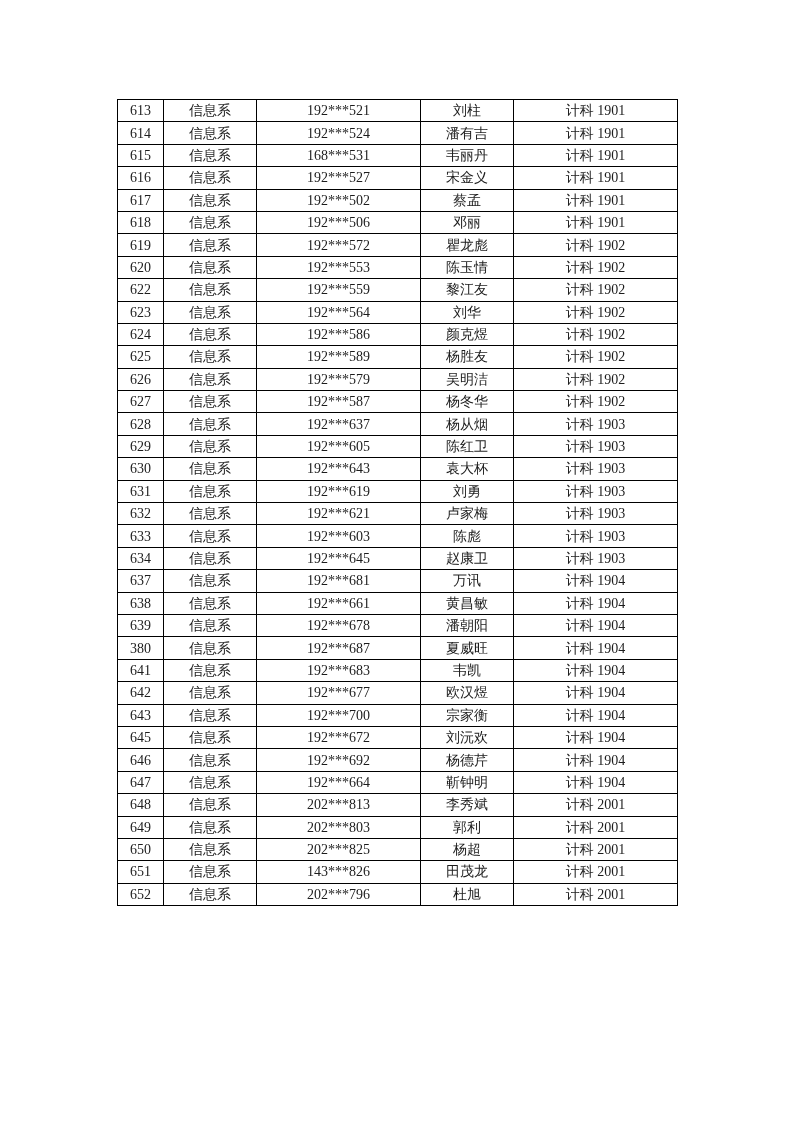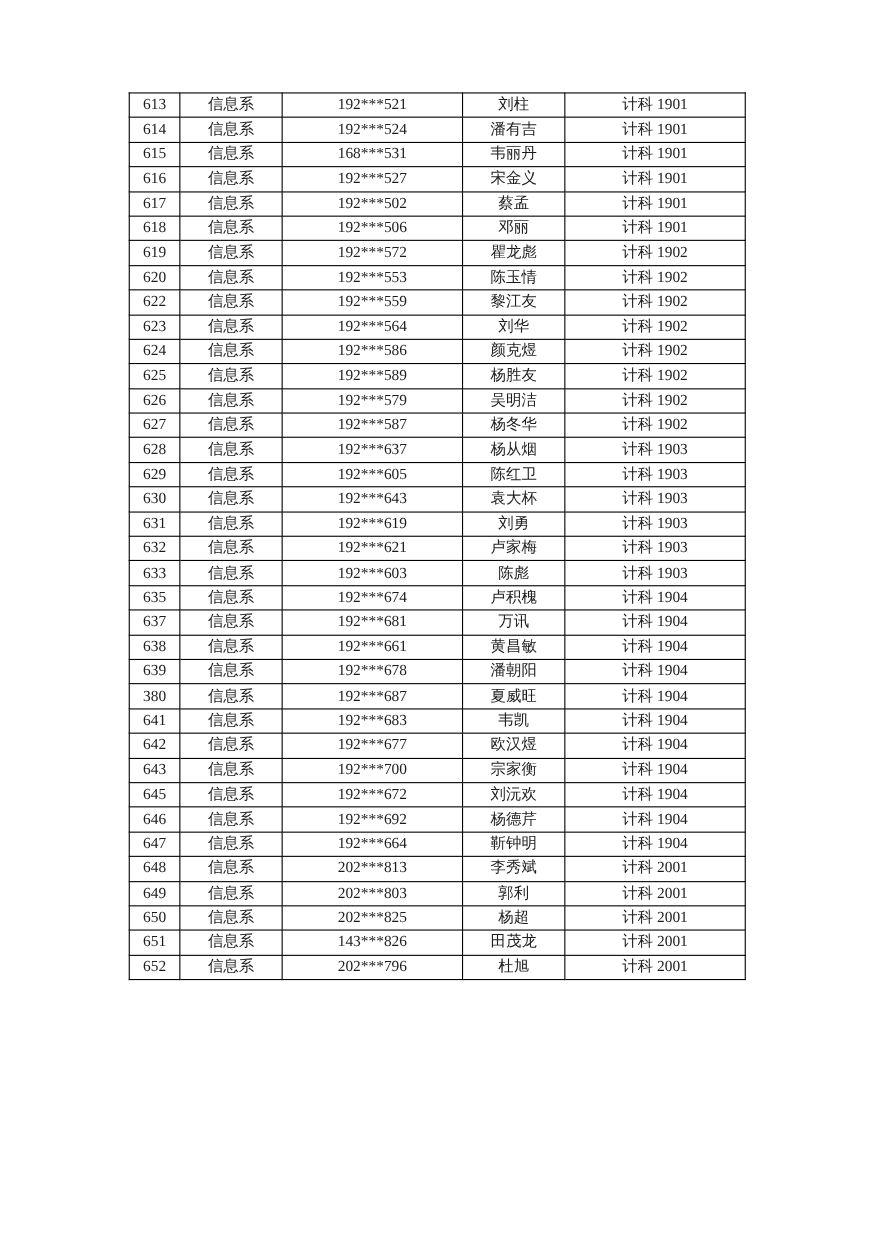--- a/index.html
+++ b/index.html
@@ -12,21 +12,21 @@
     width: 793px;
     height: 1122px;
     background: #ffffff;
     overflow: hidden;
     font-family: "Liberation Serif", "DejaVu Serif", serif;
     color: #000000;
   }
   table.student-table {
     position: absolute;
     left: 117px;
-    top: 84px;
+    top: 99px;
     width: 560px;
     border-collapse: collapse;
     table-layout: fixed;
   }
   table.student-table td {
     border: 1px solid #000000;
     height: 21.4px;
     padding: 0 2px;
     text-align: center;
     vertical-align: middle;
@@ -184,25 +184,25 @@
           <td>计科 1903</td>
         </tr>
         <tr>
           <td>633</td>
           <td>信息系</td>
           <td>192***603</td>
           <td>陈彪</td>
           <td>计科 1903</td>
         </tr>
         <tr>
-          <td>635</td>
-          <td>信息系</td>
-          <td>192***674</td>
-          <td>卢积槐</td>
-          <td>计科 1904</td>
+          <td>634</td>
+          <td>信息系</td>
+          <td>192***645</td>
+          <td>赵康卫</td>
+          <td>计科 1903</td>
         </tr>
         <tr>
           <td>637</td>
           <td>信息系</td>
           <td>192***681</td>
           <td>万讯</td>
           <td>计科 1904</td>
         </tr>
         <tr>
           <td>638</td>

